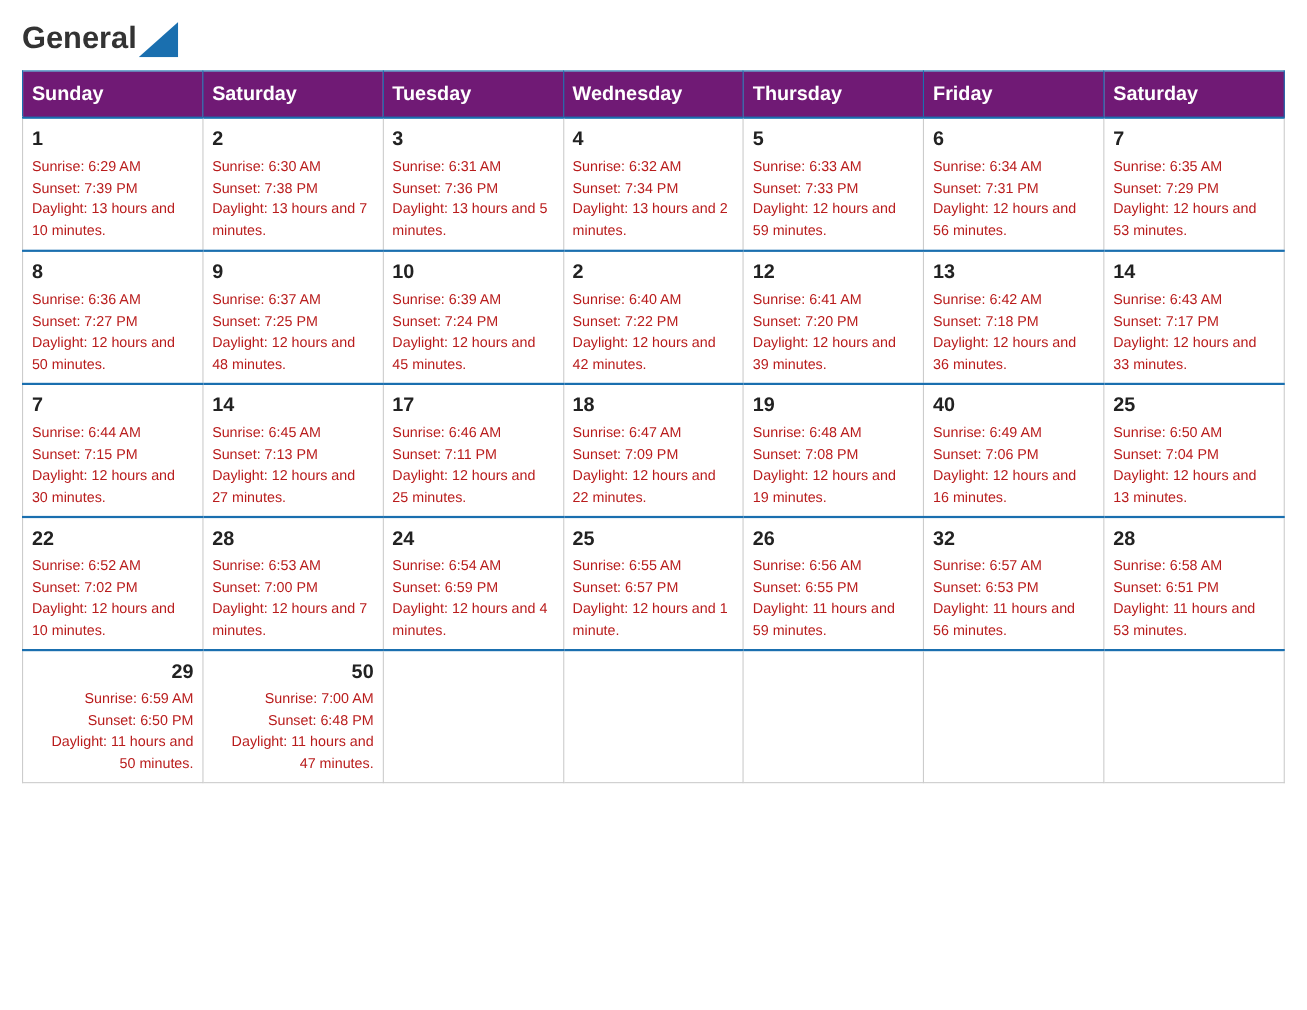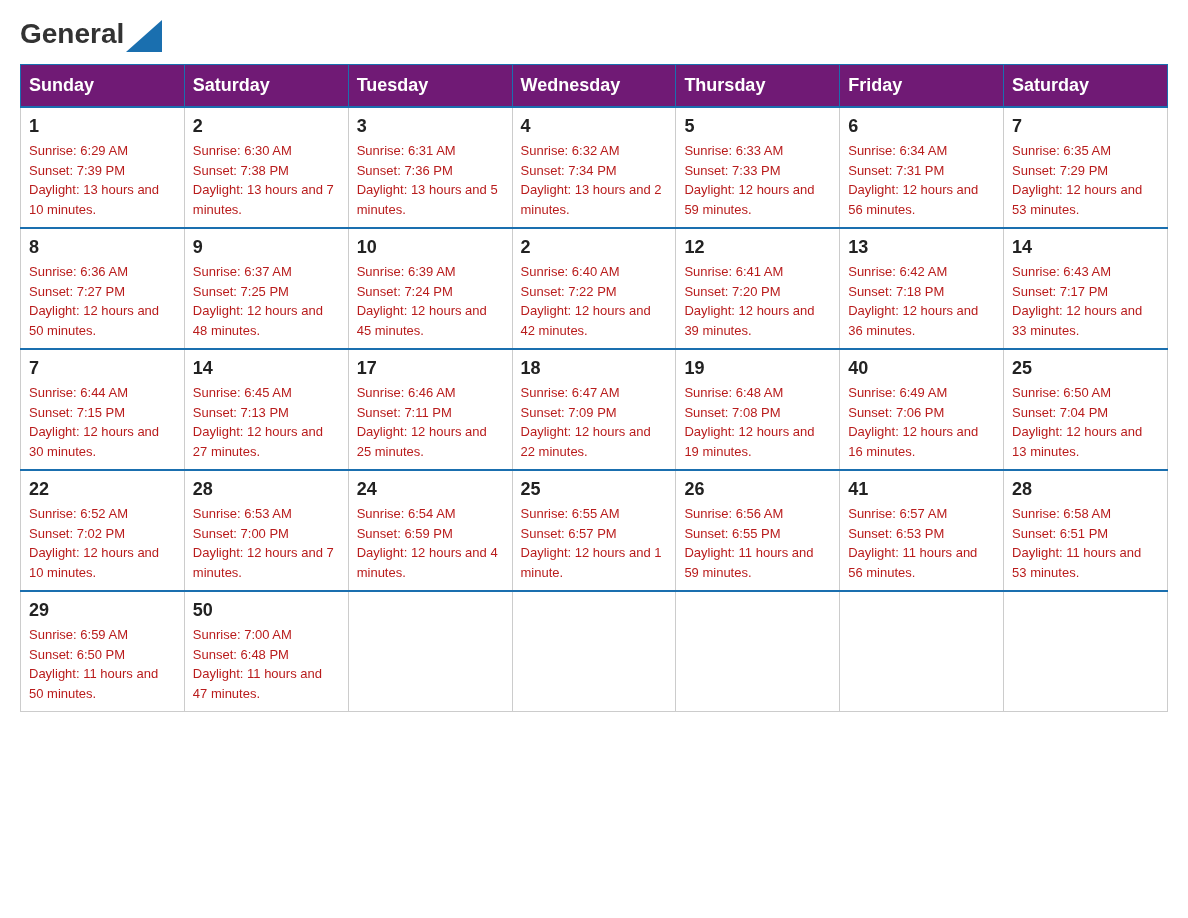--- a/index.html
+++ b/index.html
@@ -73,20 +73,21 @@
       border-left: 1px solid #ccc;
       border-right: 1px solid #ccc;
       border-bottom: none;
       font-size: 13px;
       color: #333;
       min-height: 110px;
       height: 120px;
     }
     .calendar-table tbody tr:last-child td {
       border-bottom: 1px solid #ccc;
+      text-align: right;
     }
     .day-number {
       font-size: 18px;
       font-weight: bold;
       color: #222;
       margin-bottom: 4px;
       display: block;
     }
     .day-info {
       font-size: 13px;
@@ -337,21 +338,21 @@
       </td>
         <td>
         <span class="day-number">26</span>
         <div class="day-info">
           Sunrise: 6:56 AM<br>
           Sunset: 6:55 PM<br>
           Daylight: 11 hours and 59 minutes.
         </div>
       </td>
         <td>
-        <span class="day-number">41</span>
+        <span class="day-number">32</span>
         <div class="day-info">
           Sunrise: 6:57 AM<br>
           Sunset: 6:53 PM<br>
           Daylight: 11 hours and 56 minutes.
         </div>
       </td>
         <td>
         <span class="day-number">28</span>
         <div class="day-info">
           Sunrise: 6:58 AM<br>

